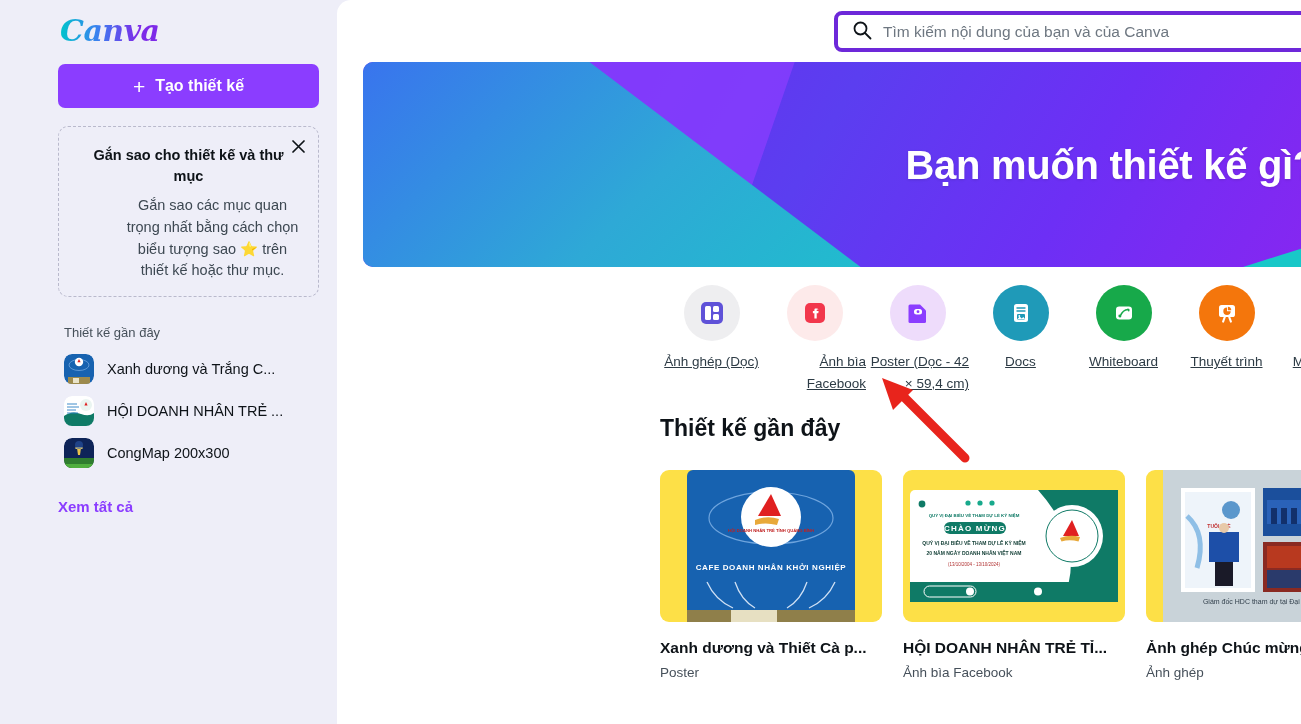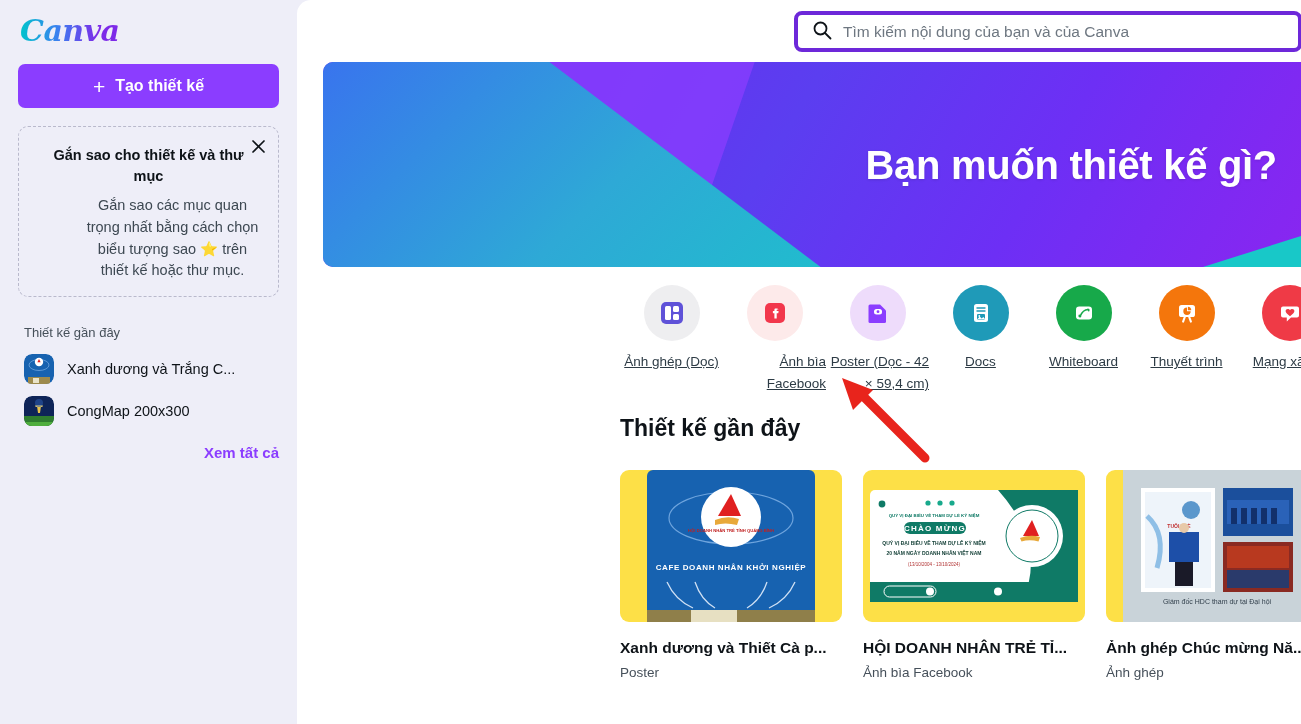--- a/index.html
+++ b/index.html
@@ -2,21 +2,21 @@
 <html><head>
 <meta charset="utf-8">
 <style>
   * { box-sizing: border-box; margin: 0; padding: 0; }
   html, body {
     width: 1301px; height: 724px;
     overflow: hidden;
     font-family: "Liberation Sans", sans-serif;
     background: #eeeef8;
   }
-  .app { position: relative; width: 1301px; height: 724px; display: flex; }
+  .app { position: relative; width: 1301px; height: 724px; display: flex; padding-left: 40px; }
 
   
   .sidebar {
     width: 297px; height: 724px;
     background: #eeeef8;
     flex: 0 0 297px;
     position: relative;
     padding: 0 18px;
   }
   .logo {
@@ -75,21 +75,21 @@
   }
   .thumb {
     width: 30px; height: 30px; border-radius: 8px; flex: 0 0 30px;
     overflow: hidden; position: relative;
   }
   .recent-name {
     font-size: 14.5px; color: #0e1318;
     white-space: nowrap; overflow: hidden; text-overflow: ellipsis;
   }
   .see-all {
-    margin-top: 12px; text-align: right;
+    margin-top: 24px; text-align: left;
     font-size: 15px; font-weight: 700; color: #8b3dff; cursor: pointer;
   }
 
   
   .main {
     flex: 1 1 auto; height: 724px; background: #fff;
     border-top-left-radius: 14px;
     position: relative; overflow: hidden;
   }
   .search-wrap {
@@ -221,20 +221,34 @@
             <ellipse cx="15" cy="11" rx="10" ry="5.5" fill="none" stroke="#6ea4dd" stroke-width="0.8"></ellipse>
             <circle cx="15" cy="8" r="4.2" fill="#fff"></circle>
             <path d="M15 5 l1.6 3.2 -3.2 0 z" fill="#e02020"></path>
             <rect x="4" y="23" width="22" height="7" fill="#9d8a4d"></rect>
             <rect x="9" y="24" width="6" height="5" fill="#e9e3c8"></rect>
           </svg>
         </span>
         <span class="recent-name">Xanh dương và Trắng C...</span>
       </div>
 
+      <div class="recent-item">
+        <span class="thumb">
+          <svg width="30" height="30" viewBox="0 0 30 30" aria-hidden="true">
+            <rect width="30" height="30" rx="8" fill="#fff"></rect>
+            <path d="M0 20 q8 -6 17 -2 q8 3 13 -1 l0 13 l-30 0 z" fill="#0f7a66"></path>
+            <circle cx="22" cy="9" r="6" fill="#eaf5f1"></circle>
+            <path d="M22 6 l1.6 3.4 -3.2 0 z" fill="#e02020"></path>
+            <g stroke="#2a7fc4" stroke-width="0.9">
+              <path d="M3 8h10M3 11h12M3 14h9M3 17h11"></path>
+            </g>
+          </svg>
+        </span>
+        <span class="recent-name">HỘI DOANH NHÂN TRẺ ...</span>
+      </div>
 
 
       <div class="recent-item">
         <span class="thumb">
           <svg width="30" height="30" viewBox="0 0 30 30" aria-hidden="true">
             <rect width="30" height="30" rx="8" fill="#0e2458"></rect>
             <rect y="20" width="30" height="10" fill="#2f7d2f"></rect>
             <rect y="26" width="30" height="4" fill="#4fae3e"></rect>
             <path d="M13 10 l4 0 -1 7 -2 0 z" fill="#e8c24a"></path>
             <path d="M11.5 9h7v2h-7z" fill="#f0d060"></path>

